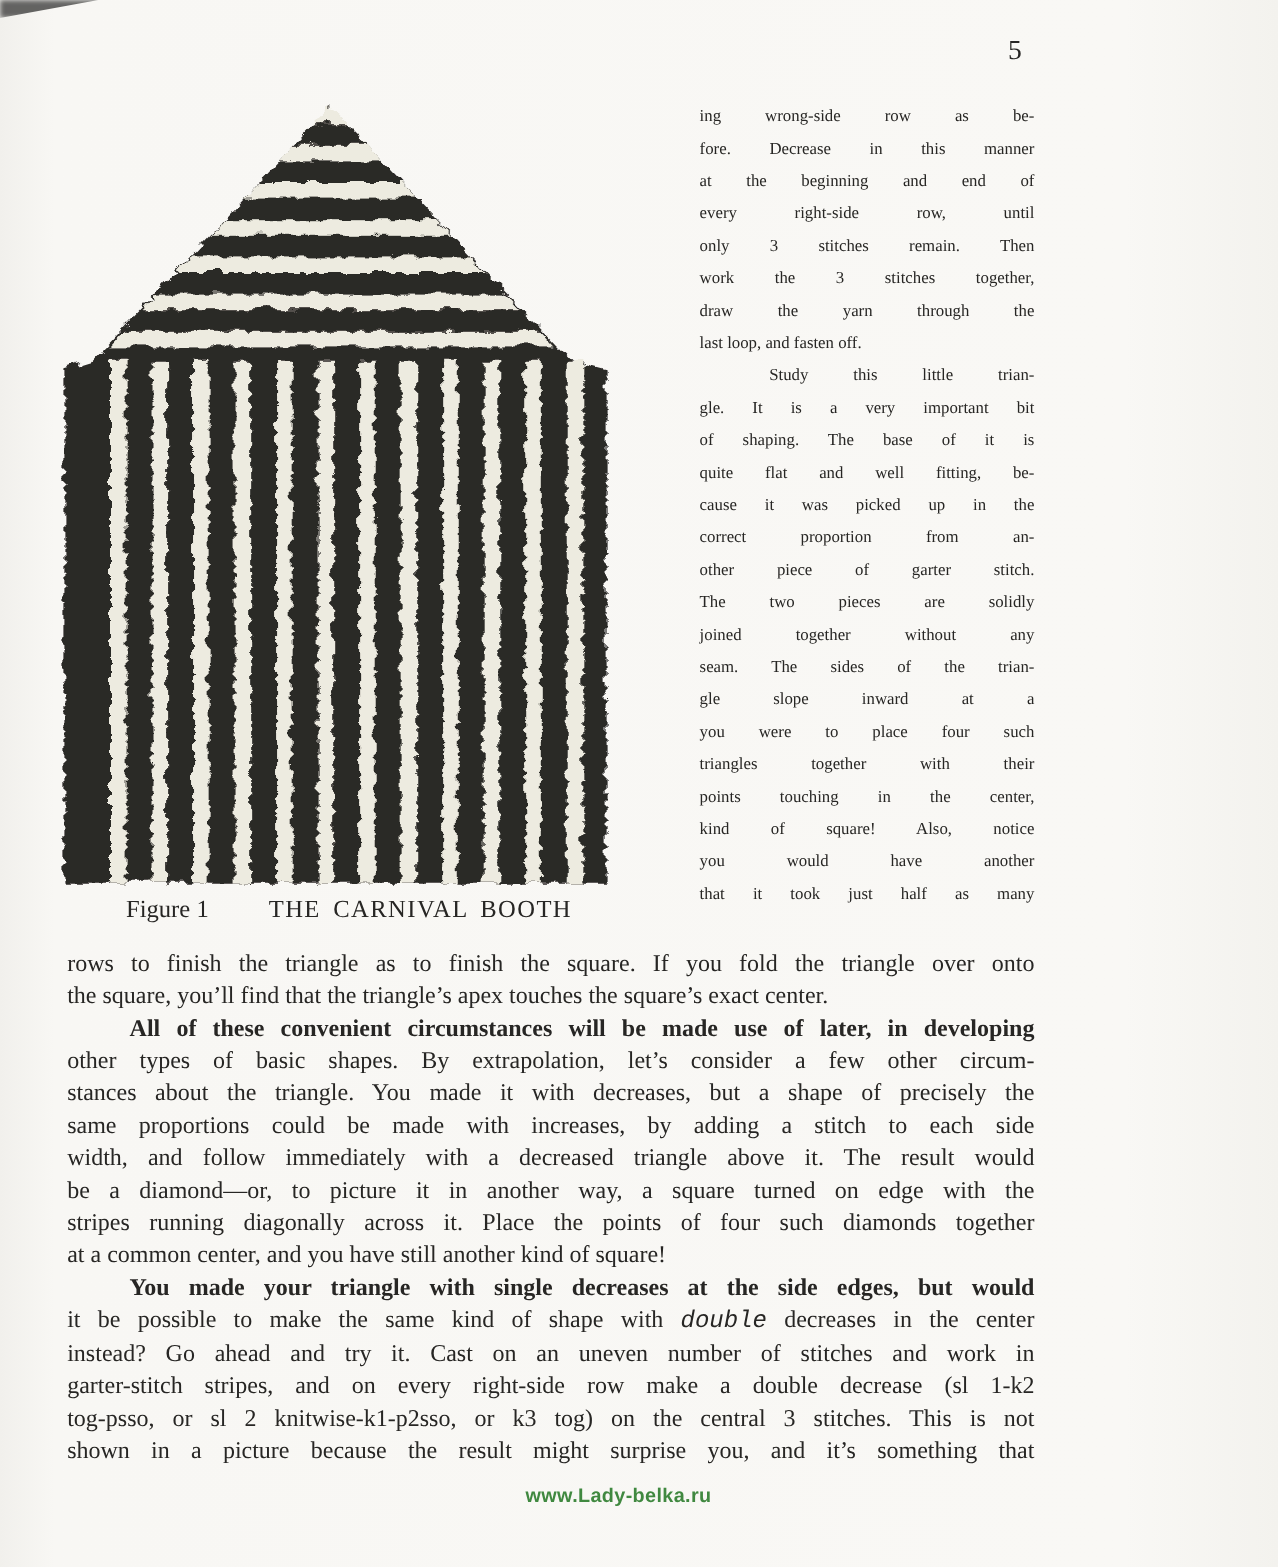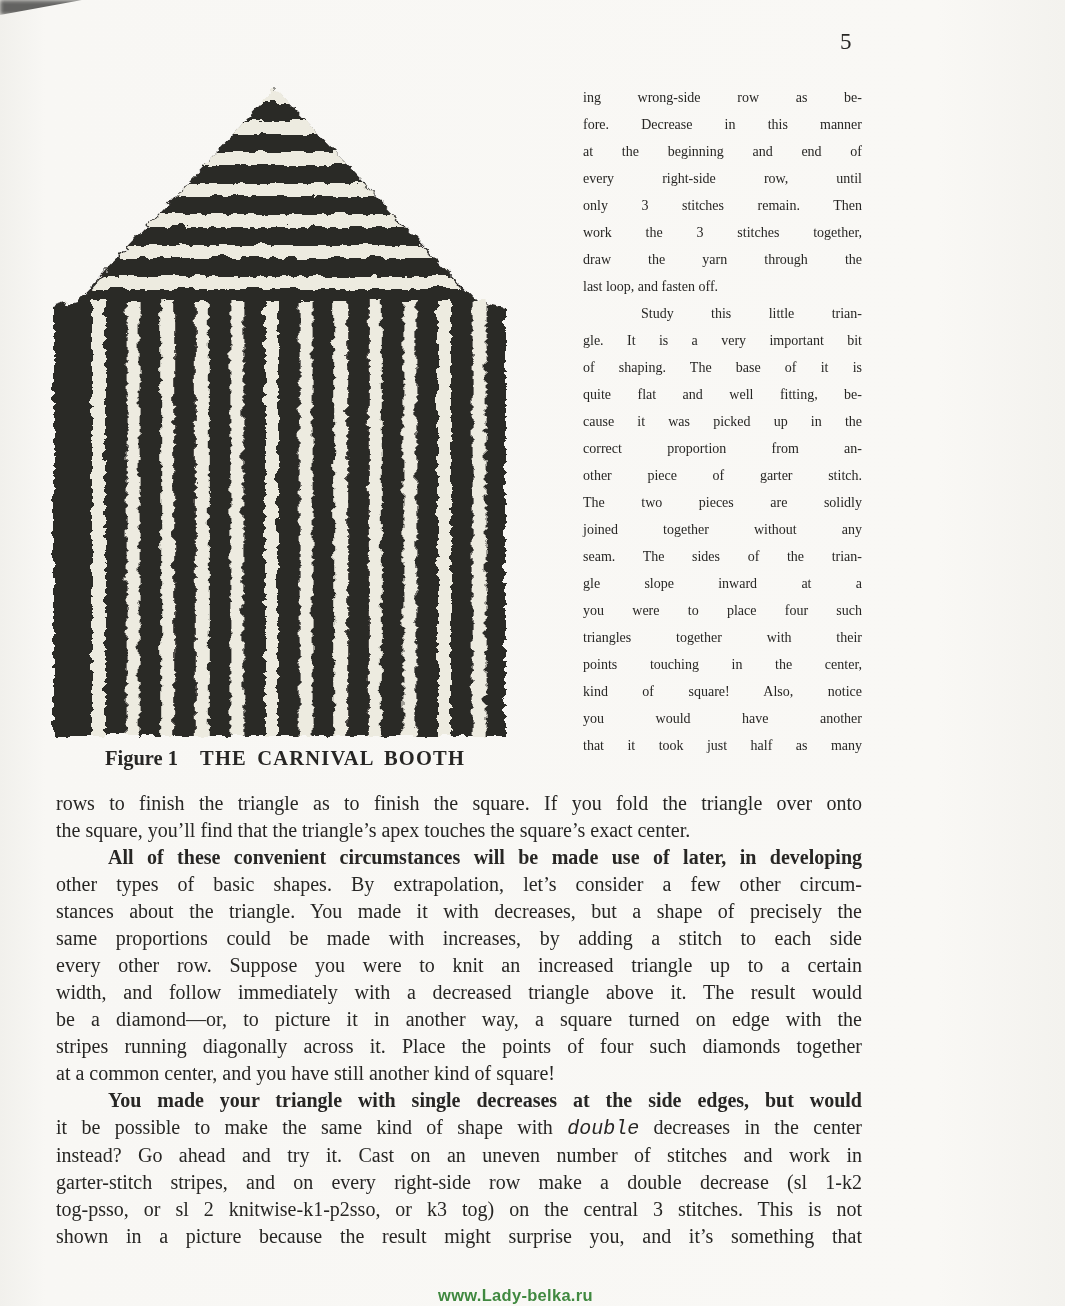--- a/index.html
+++ b/index.html
@@ -19,22 +19,22 @@
     filter:blur(2px); opacity:.8;
   }
   .page-number {
     position:absolute; left:840px; top:28px;
     font-size:23px; line-height:28px;
   }
   .photo { position:absolute; left:48px; top:84px; width:460px; height:656px; margin:0; }
   .photo svg { display:block; }
   .caption {
     position:absolute; left:48px; top:745px; width:460px;
-    display:flex; gap:22px; padding-left:57px; box-sizing:border-box;
-    font-weight:bold; font-size:20.5px; line-height:26px; white-space:nowrap;
+    display:flex; gap:50px; padding-left:57px; box-sizing:border-box;
+    font-weight:normal; font-size:20.5px; line-height:26px; white-space:nowrap;
   }
   .caption .cap-title { letter-spacing:1.2px; word-spacing:4px; }
   .right-col {
     position:absolute; left:583px; top:84px; width:279px;
     font-size:14px; line-height:27px;
   }
   .main-text {
     position:absolute; left:56px; top:790px; width:806px;
     font-size:20px; line-height:27px;
   }
@@ -133,27 +133,26 @@
       <div class="tline">that it took just half as many</div>
     </div>
 
   <div class="main-text">
       <div class="tline">rows to finish the triangle as to finish the square. If you fold the triangle over onto</div>
       <div class="tline tend">the square, you’ll find that the triangle’s apex touches the square’s exact center.</div>
       <div class="tline tindent">All of these convenient circumstances will be made use of later, in developing</div>
       <div class="tline">other types of basic shapes. By extrapolation, let’s consider a few other circum-</div>
       <div class="tline">stances about the triangle. You made it with decreases, but a shape of precisely the</div>
       <div class="tline">same proportions could be made with increases, by adding a stitch to each side</div>
-      <div class="tline">every other row. Suppose you were to knit an increased triangle up to a certain</div>
       <div class="tline">width, and follow immediately with a decreased triangle above it. The result would</div>
       <div class="tline">be a diamond—or, to picture it in another way, a square turned on edge with the</div>
       <div class="tline">stripes running diagonally across it. Place the points of four such diamonds together</div>
       <div class="tline tend">at a common center, and you have still another kind of square!</div>
       <div class="tline tindent">You made your triangle with single decreases at the side edges, but would</div>
       <div class="tline"><span>it be possible to make the same kind of shape with </span><span class="it">double</span><span> decreases in the center</span></div>
       <div class="tline">instead? Go ahead and try it. Cast on an uneven number of stitches and work in</div>
       <div class="tline">garter-stitch stripes, and on every right-side row make a double decrease (sl 1-k2</div>
       <div class="tline">tog-psso, or sl 2 knitwise-k1-p2sso, or k3 tog) on the central 3 stitches. This is not</div>
       <div class="tline">shown in a picture because the result might surprise you, and it’s something that</div>
     </div>
 
-  <div class="watermark" style="color: rgb(45, 125, 45); margin-top: 48px;">www.Lady-belka.ru</div>
+  <div class="watermark" style="color: rgb(45, 125, 45);">www.Lady-belka.ru</div>
 </div>
 
 </body></html>

